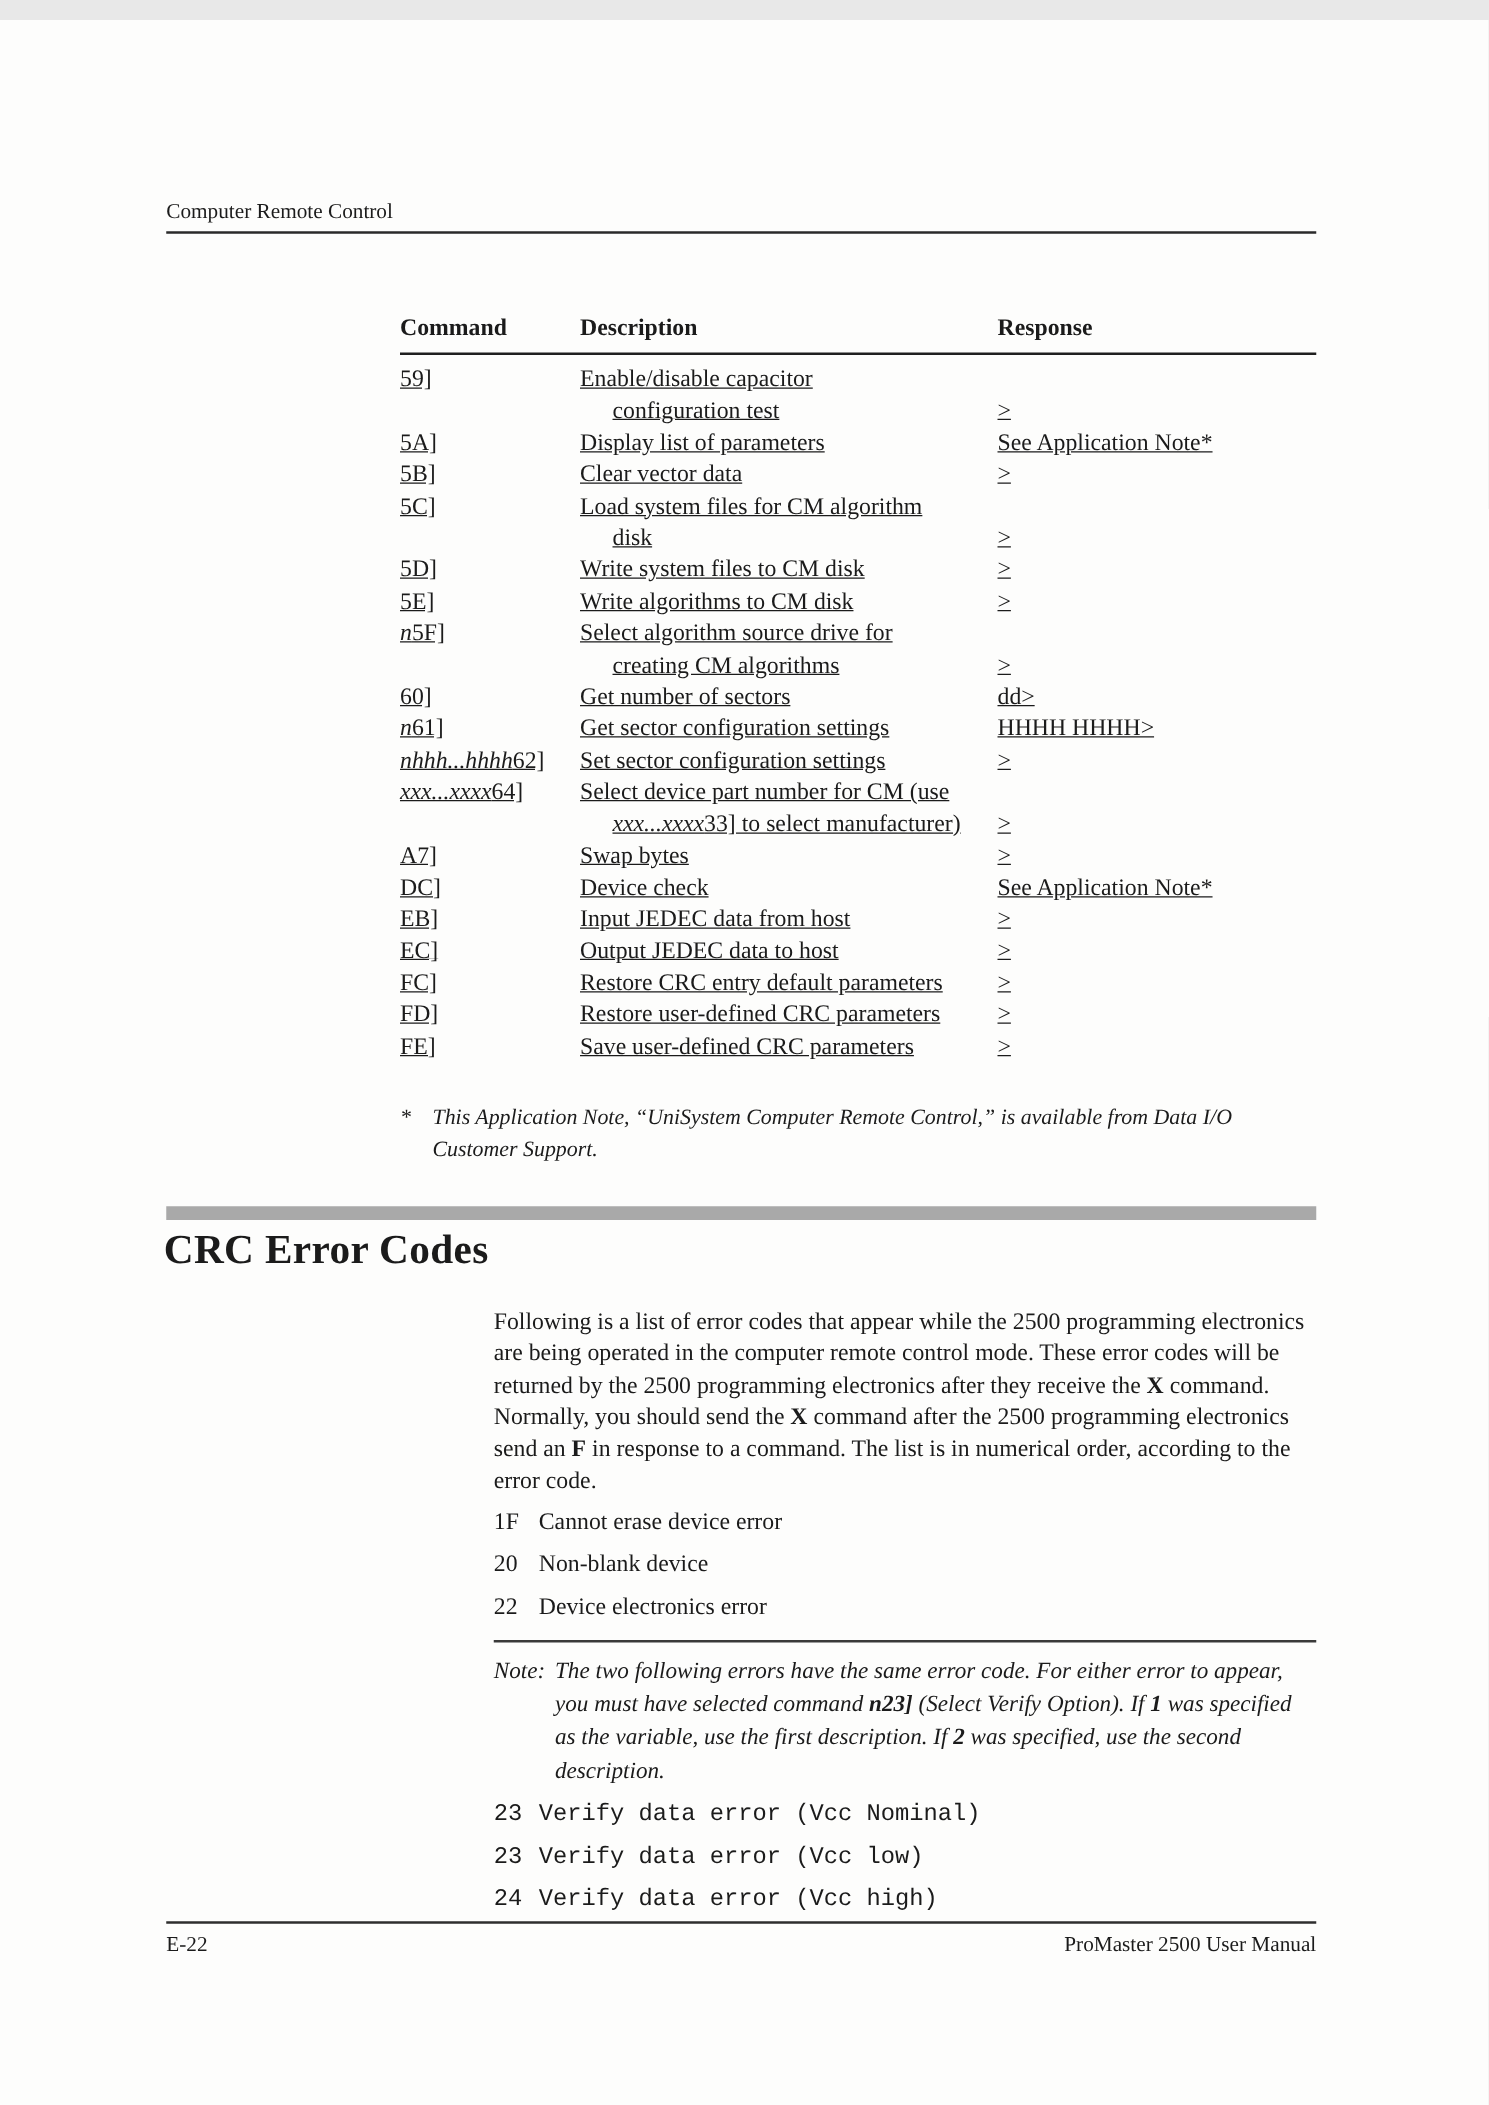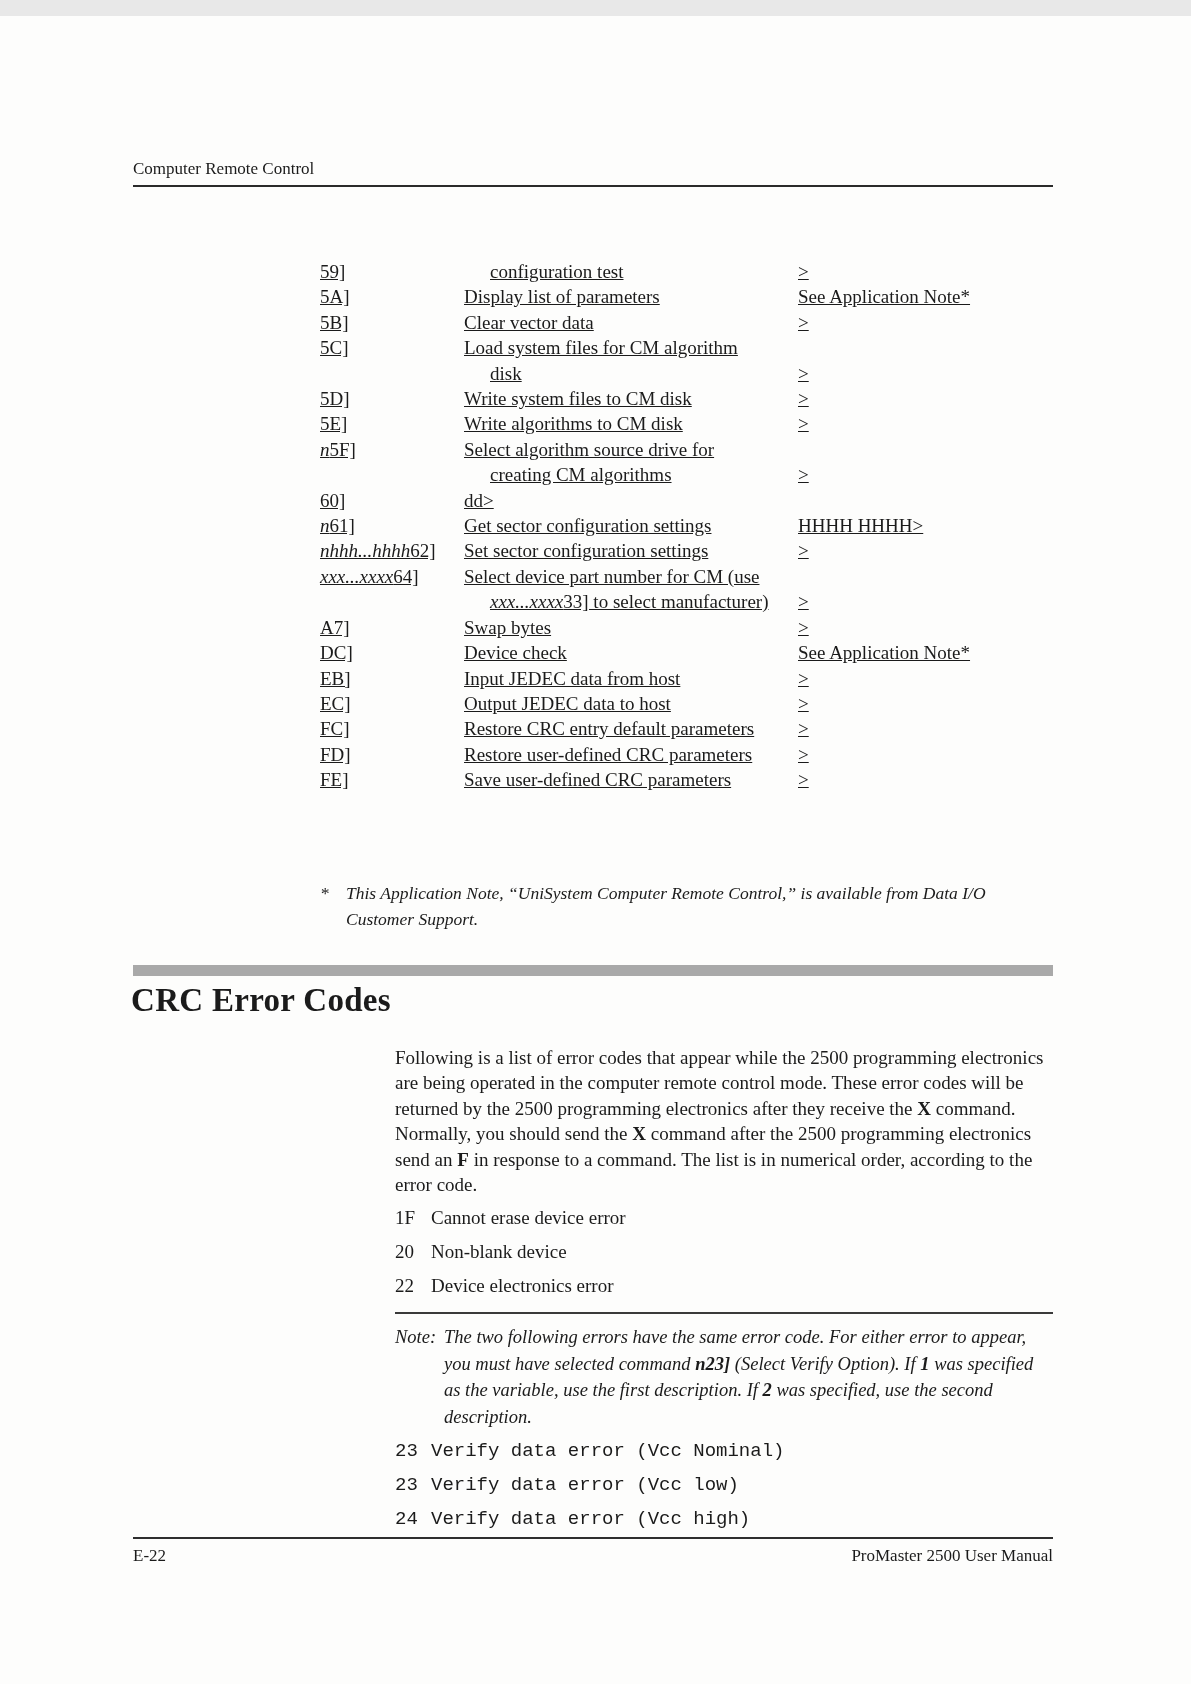--- a/index.html
+++ b/index.html
@@ -48,25 +48,31 @@
 </style>
 </head>
 <body>
 
 <div class="page">
 
   <div class="running-header">Computer Remote Control</div>
   <div class="header-rule"></div>
 
   <div class="cmd-table">
+    <div class="thead">
+      <div>Command</div>
+      <div>Description</div>
+      <div>Response</div>
+    </div>
     <div class="tbody">
 
         <div class="trow">
           <div class="c-cmd"><i></i><span>59]</span></div>
           <div class="c-desc">
+            <div class="dline1"><span>Enable/disable capacitor</span></div>
             <div class="dline2"><i></i><span>configuration test</span></div>
           </div>
           <div class="c-resp"><span>&gt;</span></div>
         </div>
 
         <div class="trow">
           <div class="c-cmd"><i></i><span>5A]</span></div>
           <div class="c-desc">
             <div class="dline1"><span>Display list of parameters</span></div>
             <div class="dline2"><i></i><span></span></div>
@@ -114,20 +120,24 @@
           <div class="c-cmd"><i>n</i><span>5F]</span></div>
           <div class="c-desc">
             <div class="dline1"><span>Select algorithm source drive for</span></div>
             <div class="dline2"><i></i><span>creating CM algorithms</span></div>
           </div>
           <div class="c-resp"><span>&gt;</span></div>
         </div>
 
         <div class="trow">
           <div class="c-cmd"><i></i><span>60]</span></div>
+          <div class="c-desc">
+            <div class="dline1"><span>Get number of sectors</span></div>
+            <div class="dline2"><i></i><span></span></div>
+          </div>
           <div class="c-resp"><span>dd&gt;</span></div>
         </div>
 
         <div class="trow">
           <div class="c-cmd"><i>n</i><span>61]</span></div>
           <div class="c-desc">
             <div class="dline1"><span>Get sector configuration settings</span></div>
             <div class="dline2"><i></i><span></span></div>
           </div>
           <div class="c-resp"><span>HHHH HHHH&gt;</span></div>

